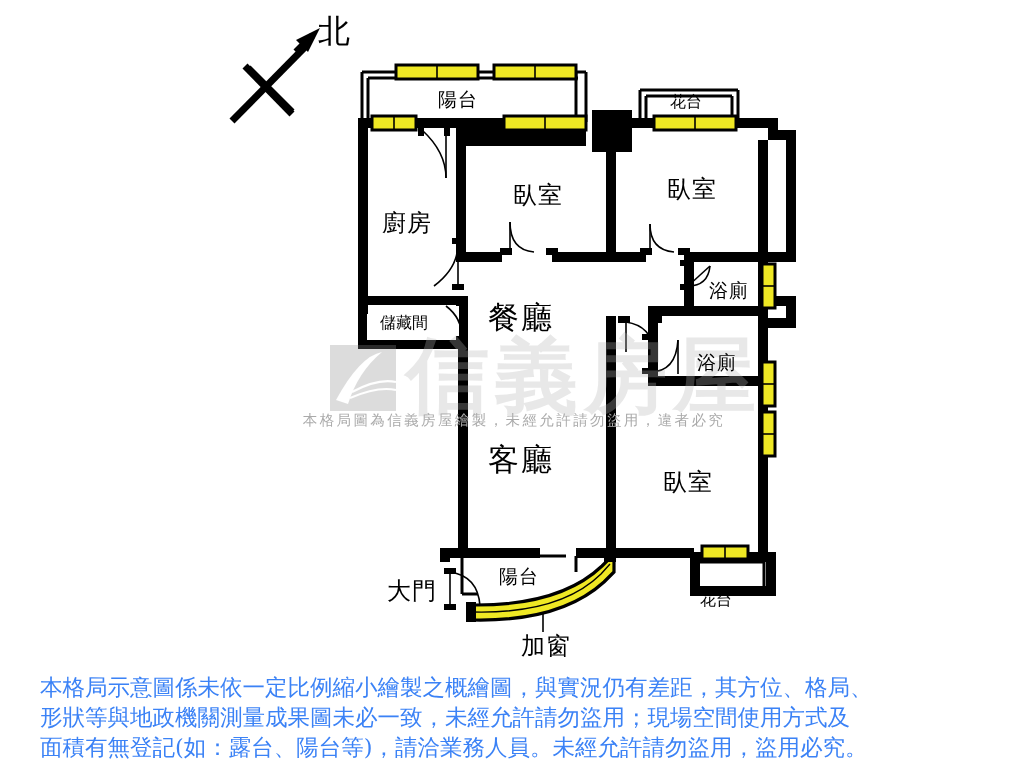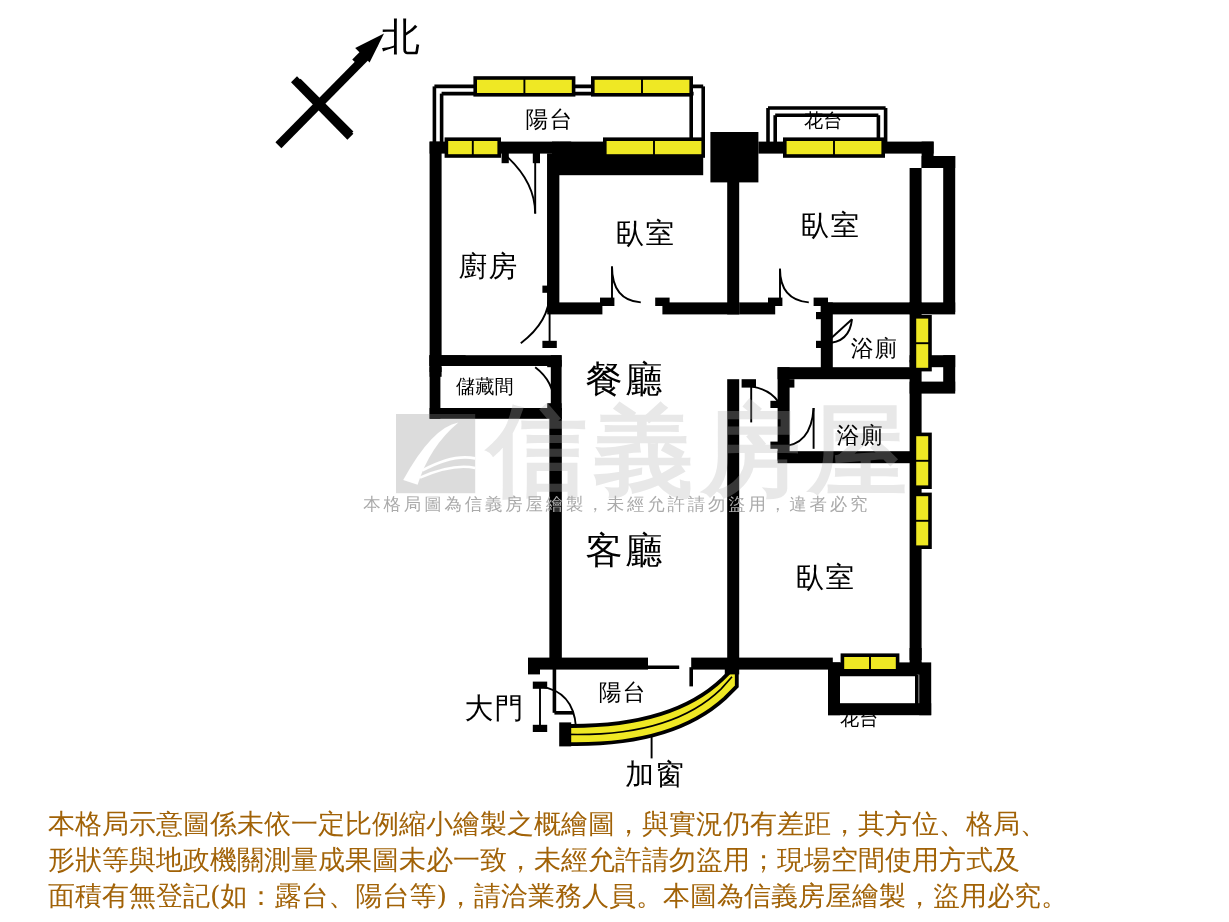--- a/index.html
+++ b/index.html
@@ -32,21 +32,21 @@
     font-family:"DejaVu Serif","Liberation Serif",serif;
     font-size:14.5px;fill:#aaaaaa;letter-spacing:2.4px;text-anchor:middle;
   }
   .wm-big{
     font-family:"DejaVu Serif","Liberation Serif",serif;
     font-size:83px;fill:#b4b4b4;letter-spacing:6px;font-weight:700;
   }
   #disclaimer{
     position:absolute;left:0;top:672px;width:1024px;
     font-family:"DejaVu Serif","Liberation Serif",serif;
-    font-size:22.5px;line-height:30px;color:#a16207;text-align:left;
+    font-size:22.5px;line-height:30px;color:#3b82f6;text-align:left;
     padding:0 40px;box-sizing:border-box;letter-spacing:0px;
   }
   #disclaimer div{white-space:nowrap;}
 </style>
 </head>
 <body>
 
 <div id="plan-root">
 
   <svg id="floorplan" viewBox="0 0 1024 768">
@@ -283,16 +283,16 @@
     <text class="room-label lbl-md" x="412" y="592">大門</text>
     <text class="room-label lbl-md" x="546" y="647">加窗</text>
 
     <text class="compass-label" x="318" y="42">北</text>
 
   </svg>
 
   <div id="disclaimer">
     <div>本格局示意圖係未依一定比例縮小繪製之概繪圖，與實況仍有差距，其方位、格局、</div>
     <div>形狀等與地政機關測量成果圖未必一致，未經允許請勿盜用；現場空間使用方式及</div>
-    <div>面積有無登記(如：露台、陽台等)，請洽業務人員。本圖為信義房屋繪製，盜用必究。</div>
+    <div>面積有無登記(如：露台、陽台等)，請洽業務人員。未經允許請勿盜用，盜用必究。</div>
   </div>
 
 </div>
 
 </body></html>

